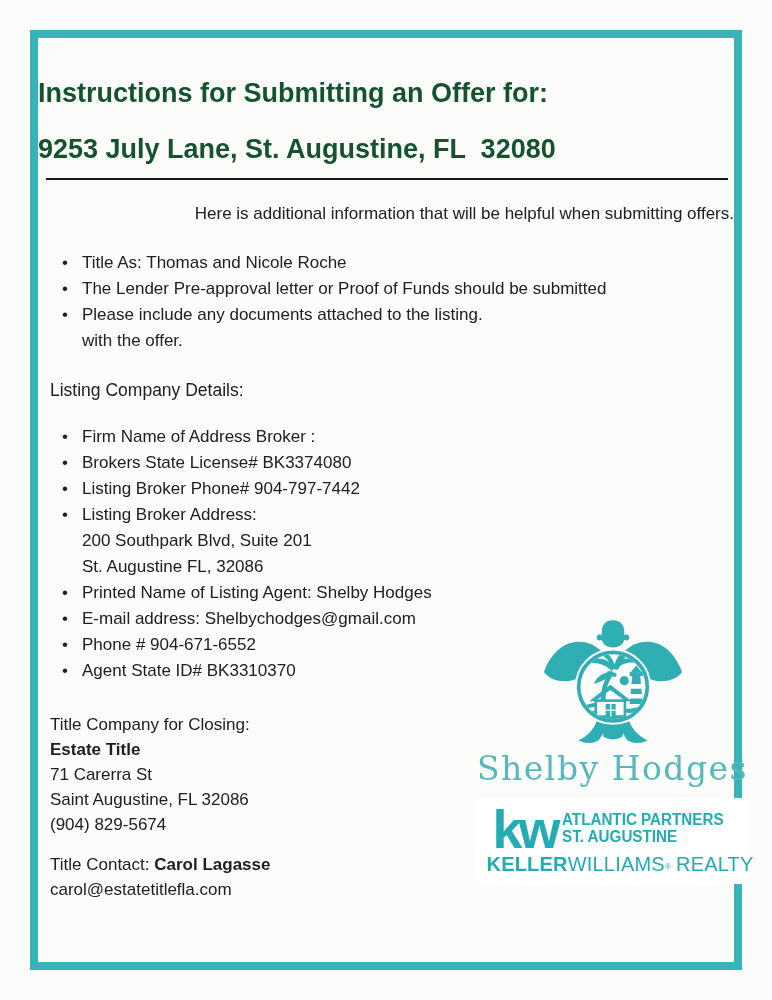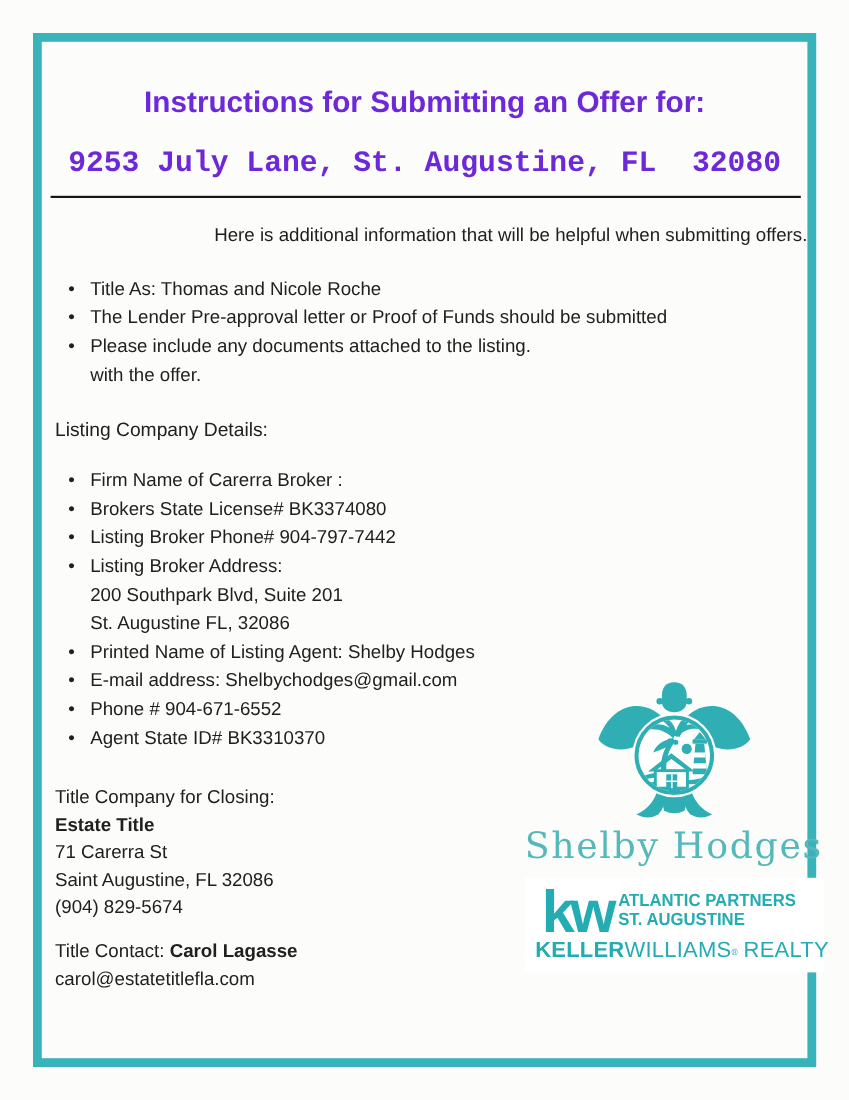--- a/index.html
+++ b/index.html
@@ -7,23 +7,23 @@
     position:relative; width:772px; height:1000px; overflow:hidden;
     background:#fcfcfb; color:#202020;
     font-family:"Liberation Sans","DejaVu Sans",sans-serif;
   }
   .frame {
     position:absolute; left:30px; top:30px; width:712px; height:940px;
     border:8px solid #38b3ba; box-sizing:border-box; pointer-events:none;
   }
   .content { position:absolute; left:38px; top:38px; width:696px; height:924px; }
 
-  .title { text-align:center; font-weight:bold; color:#6d28d9; font-size:27px; line-height:30px; }
+  .title { text-align:left; font-weight:bold; color:#14532d; font-size:27px; line-height:30px; }
   .title1 { margin-top:40px; }
-  .title2 { margin-top:26px; white-space:pre-wrap;font-family:Liberation Mono, monospace; }
+  .title2 { margin-top:26px; white-space:pre-wrap; }
   .divider { border:none; border-top:2.5px solid #161616; margin:14px 6px 0 8px; }
 
   .intro { margin:22px 0 0 12px; font-size:17px; line-height:24px;text-align:right; }
 
   .list { margin:24px 0 0 12px; font-size:17px; line-height:26px; }
   .list2 { margin-top:22px; }
   .row { position:relative; padding-left:32px; }
   .row.bullet::before { content:"•"; position:absolute; left:12px; top:0; }
   .row.sub { padding-left:70px; }
   .row.sub::before { content:"○"; position:absolute; left:47px; top:1px; font-size:12px; }
@@ -67,21 +67,21 @@
     <div class="list">
       <div class="row bullet"><span>Title As: Thomas and Nicole Roche</span></div>
       <div class="row bullet"><span>The Lender Pre-approval letter or Proof of Funds should be submitted</span></div>
       <div class="row bullet"><span>Please include any documents attached to the listing.</span></div>
       <div class="row plain"><span>with the offer.</span></div>
     </div>
 
     <div class="section-heading">Listing Company Details:</div>
 
     <div class="list list2">
-      <div class="row bullet"><span>Firm Name of Carerra Broker :</span></div>
+      <div class="row bullet"><span>Firm Name of Address Broker :</span></div>
       <div class="row bullet"><span>Brokers State License# BK3374080</span></div>
       <div class="row bullet"><span>Listing Broker Phone# 904-797-7442</span></div>
       <div class="row bullet"><span>Listing Broker Address:</span></div>
       <div class="row plain"><span>200 Southpark Blvd, Suite 201</span></div>
       <div class="row plain"><span>St. Augustine FL, 32086</span></div>
       <div class="row bullet"><span>Printed Name of Listing Agent: Shelby Hodges</span></div>
       <div class="row bullet"><span>E-mail address: Shelbychodges@gmail.com</span></div>
       <div class="row bullet"><span>Phone # 904-671-6552</span></div>
       <div class="row bullet"><span>Agent State ID# BK3310370</span></div>
     </div>

